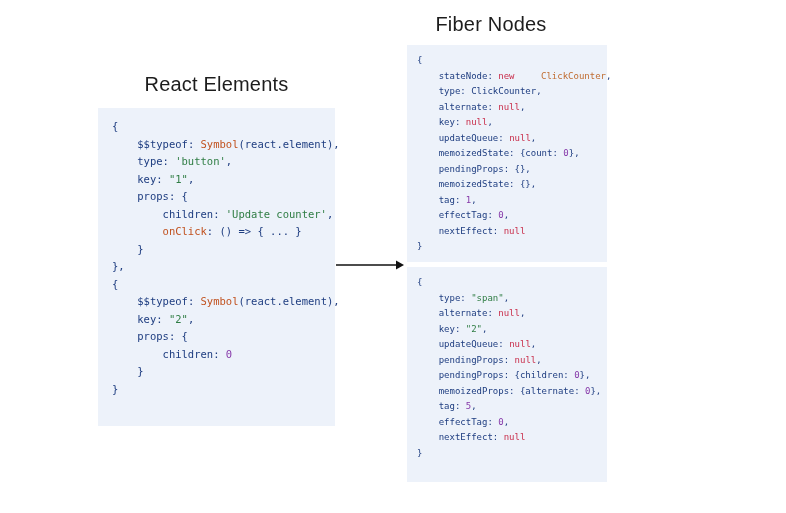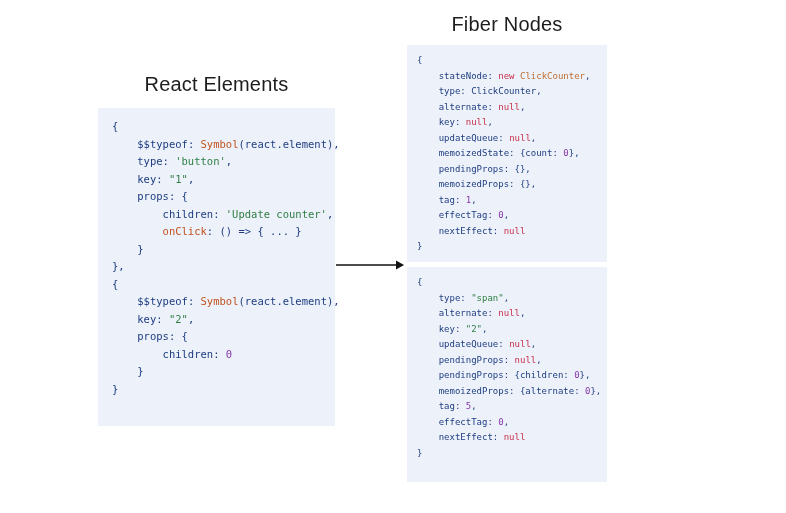--- a/index.html
+++ b/index.html
@@ -13,21 +13,21 @@
   }
   .panel-title {
     position: absolute;
     text-align: center;
     font-size: 20px;
     font-weight: 400;
     color: var(--title_text, #1d1d1d);
     letter-spacing: 0.2px;
   }
   .title-left  { left: 88px;  top: 73px; width: 257px; }
-  .title-right { left: 400px; top: 13px; width: 214px; }
+  .title-right { left: 384px; top: 13px; width: 214px; }
 
   .code-block {
     position: absolute;
     box-sizing: border-box;
     background: var(--code_bg, #edf2fa);
     font-family: "DejaVu Sans Mono", monospace;
     color: var(--navy, #1e3d80);
   }
   .code-left {
     left: 98px; top: 108px; width: 237px; height: 318px;
@@ -42,21 +42,21 @@
   .code-right-2 {
     left: 407px; top: 267px; width: 200px; height: 215px;
     padding: 8px 5px 8px 10px;
     font-size: 9px; line-height: 15.5px;
   }
   .code-line { white-space: pre; }
 
   .tk-n { color: var(--navy, #1e3d80); }
   .tk-k { color: var(--navy, #1e3d80); font-weight: normal; }
   .tk-o { color: var(--orange, #c1521f); }
-  .tk-c { color: var(--constructor_orange, #c06d32); }
+  .tk-c { color: var(--constructor_orange, #c06d32); margin-left: 21px; }
   .tk-r { color: var(--red, #c92f4c); }
   .tk-g { color: var(--string_green, #2f7d44); }
   .tk-p { color: var(--number_purple, #8639a9); }
 
   .arrow-svg {
     position: absolute;
     left: 335px; top: 255px;
     width: 70px; height: 20px;
   }
 </style>
@@ -90,21 +90,21 @@
 
   <div class="code-block code-right-1">
       <div class="code-line"><span class="tk-n">{</span></div>
       <div class="code-line"><span class="tk-n">    stateNode: </span><span class="tk-r">new</span><span class="tk-n"> </span><span class="tk-c">ClickCounter</span><span class="tk-n">,</span></div>
       <div class="code-line"><span class="tk-n">    type: ClickCounter,</span></div>
       <div class="code-line"><span class="tk-n">    alternate: </span><span class="tk-r">null</span><span class="tk-n">,</span></div>
       <div class="code-line"><span class="tk-n">    key: </span><span class="tk-r">null</span><span class="tk-n">,</span></div>
       <div class="code-line"><span class="tk-n">    updateQueue: </span><span class="tk-r">null</span><span class="tk-n">,</span></div>
       <div class="code-line"><span class="tk-n">    memoizedState: {count: </span><span class="tk-p">0</span><span class="tk-n">},</span></div>
       <div class="code-line"><span class="tk-n">    pendingProps: {},</span></div>
-      <div class="code-line"><span class="tk-n">    memoizedProps: {},</span></div>
+      <div class="code-line"><span class="tk-n">    memoizedState: {},</span></div>
       <div class="code-line"><span class="tk-n">    tag: </span><span class="tk-p">1</span><span class="tk-n">,</span></div>
       <div class="code-line"><span class="tk-n">    effectTag: </span><span class="tk-p">0</span><span class="tk-n">,</span></div>
       <div class="code-line"><span class="tk-n">    nextEffect: </span><span class="tk-r">null</span></div>
       <div class="code-line"><span class="tk-n">}</span></div>
     </div>
 
   <div class="code-block code-right-2">
       <div class="code-line"><span class="tk-n">{</span></div>
       <div class="code-line"><span class="tk-n">    type: </span><span class="tk-g">"span"</span><span class="tk-n">,</span></div>
       <div class="code-line"><span class="tk-n">    alternate: </span><span class="tk-r">null</span><span class="tk-n">,</span></div>

